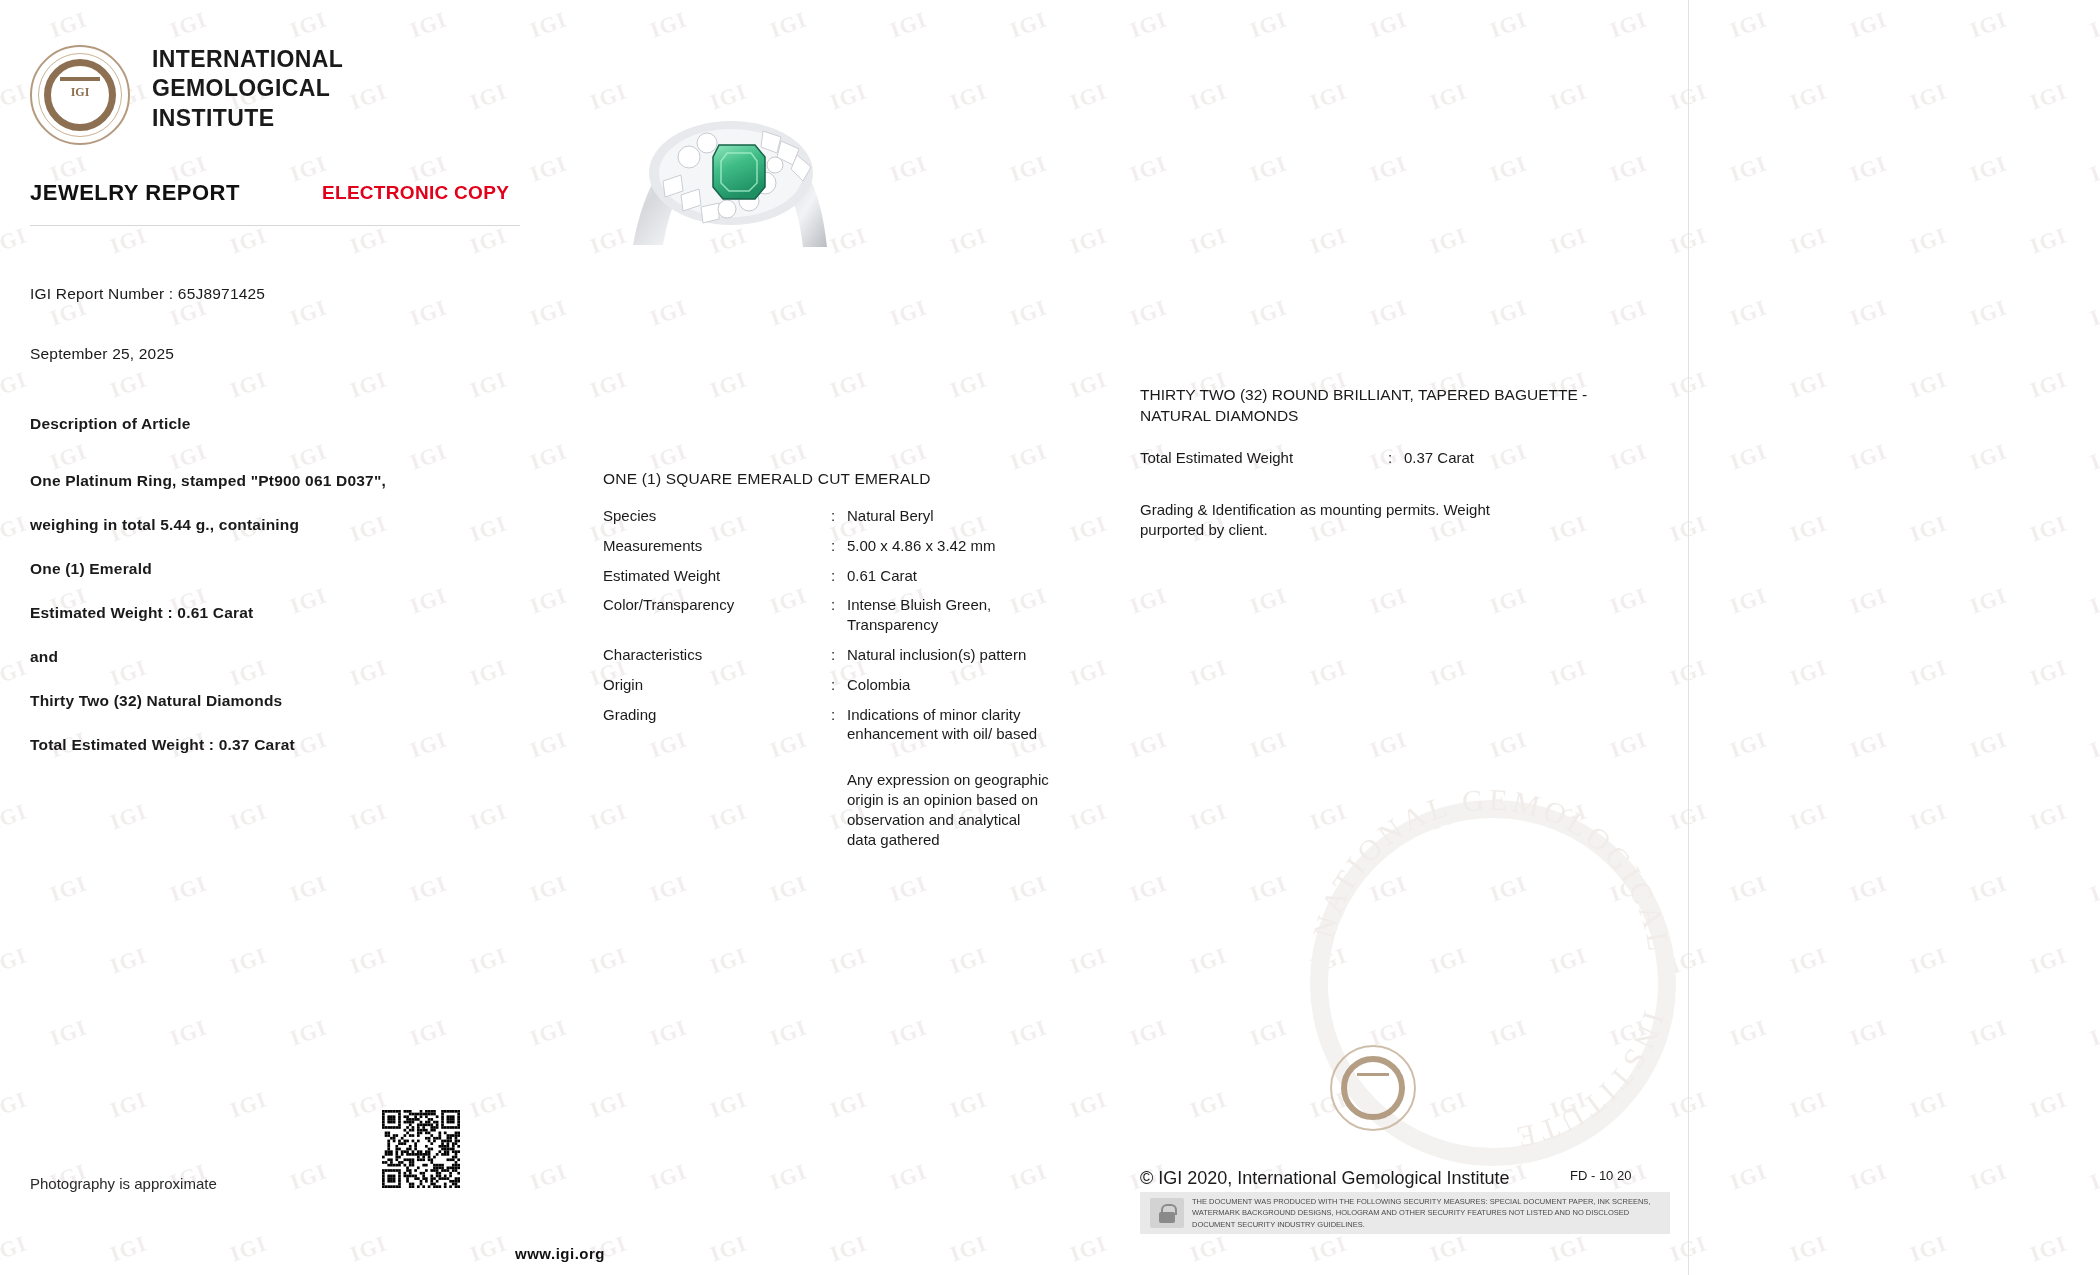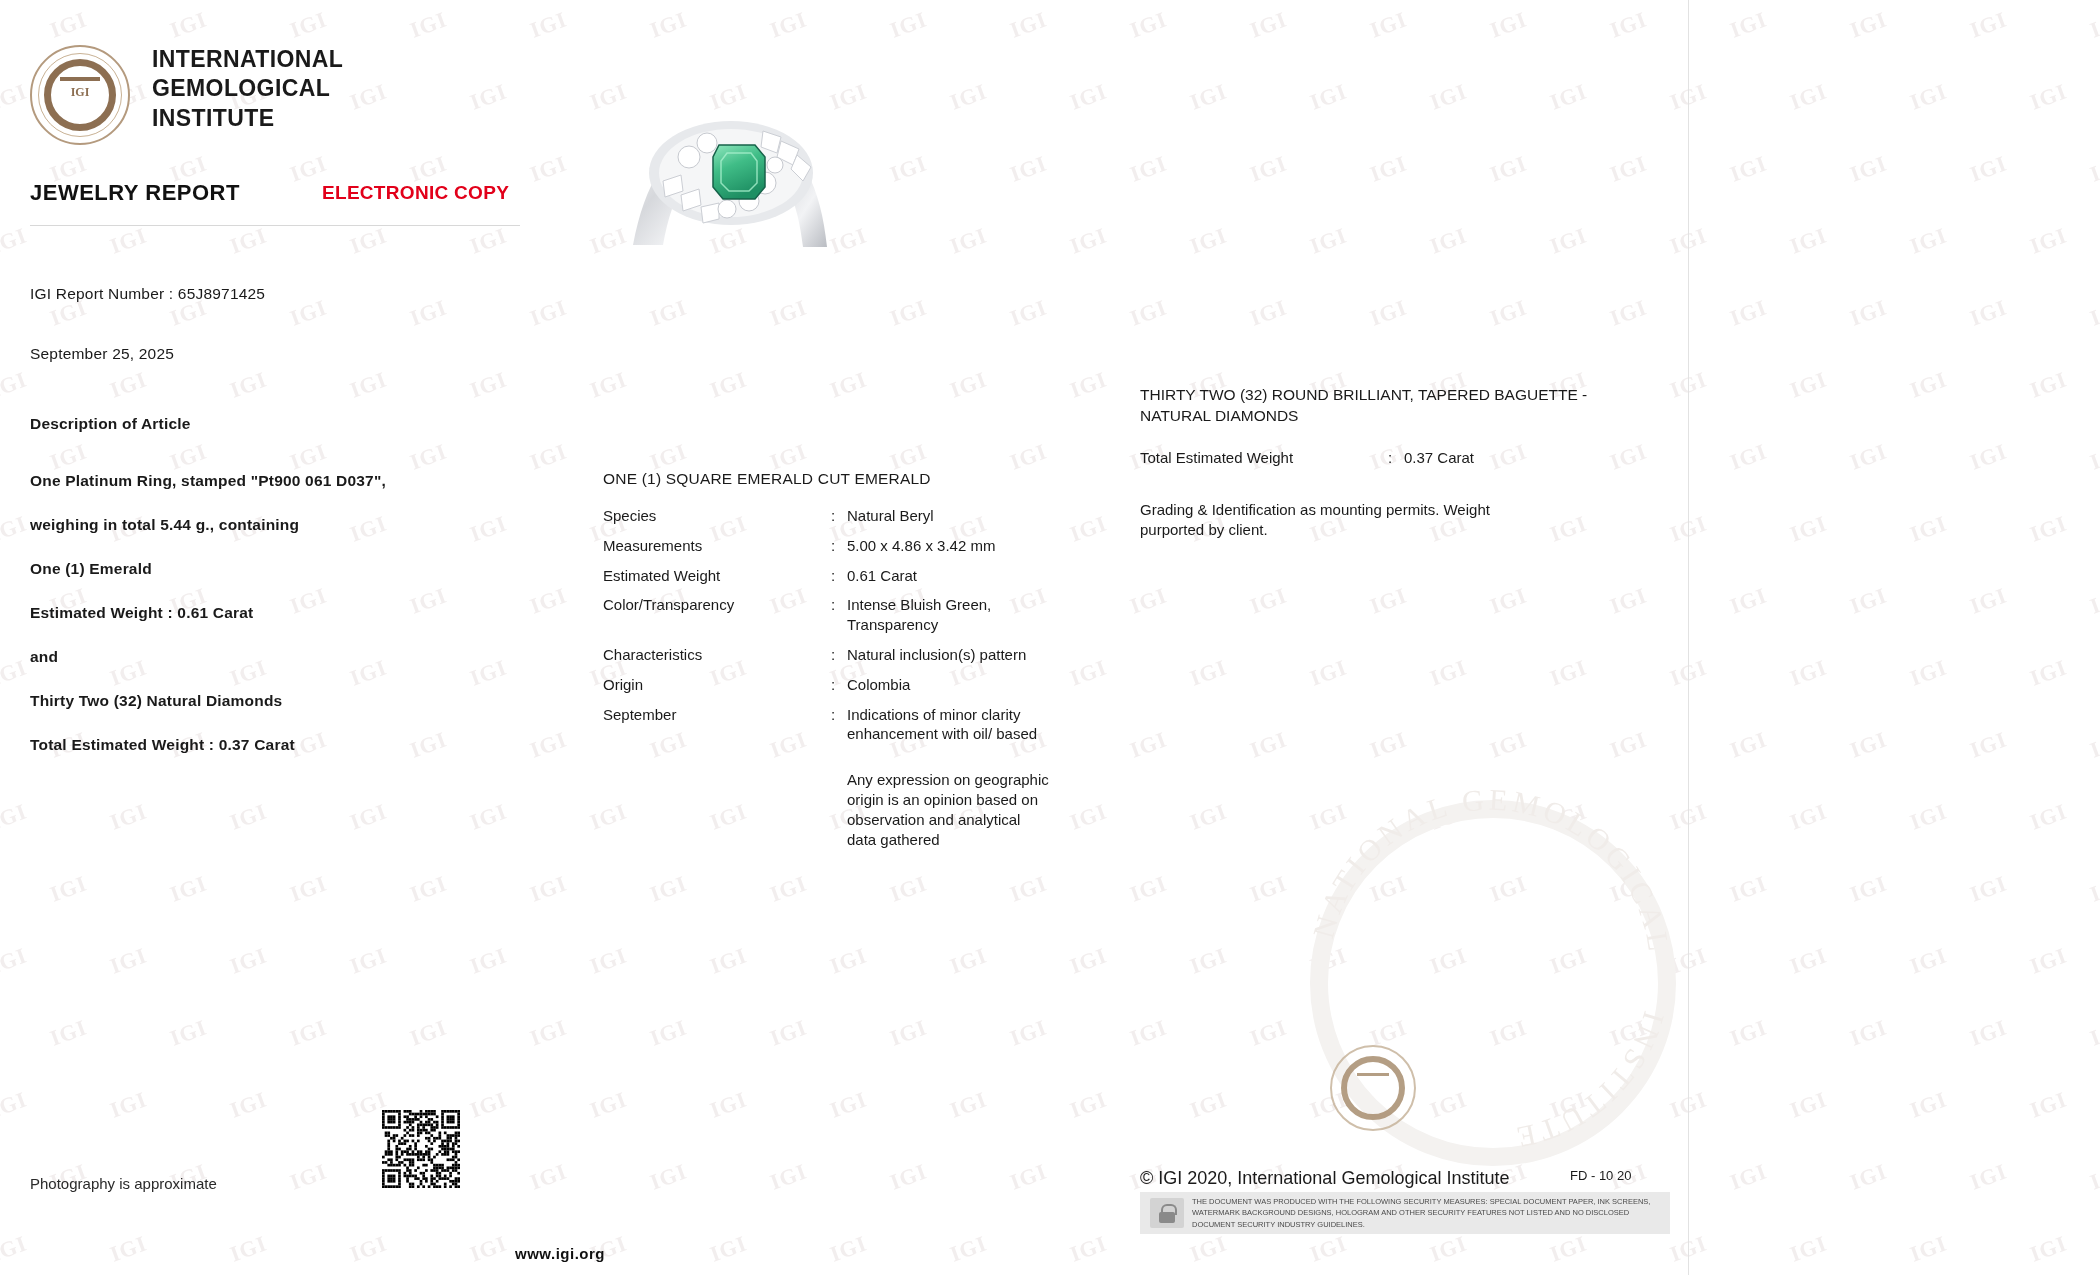--- a/index.html
+++ b/index.html
@@ -1276,21 +1276,21 @@
           </div>
         </div>
         <div class="spec-row">
           <div class="spec-k">Origin</div>
           <div class="spec-c">:</div>
           <div class="spec-v">
             <div>Colombia</div>
           </div>
         </div>
         <div class="spec-row">
-          <div class="spec-k">September</div>
+          <div class="spec-k">Grading</div>
           <div class="spec-c">:</div>
           <div class="spec-v">
             <div>Indications of minor clarity</div>
             <div>enhancement with oil/ based</div>
           </div>
         </div>
       </div>
     <div class="mid-extra">
         <div>Any expression on geographic</div>
         <div>origin is an opinion based on</div>

